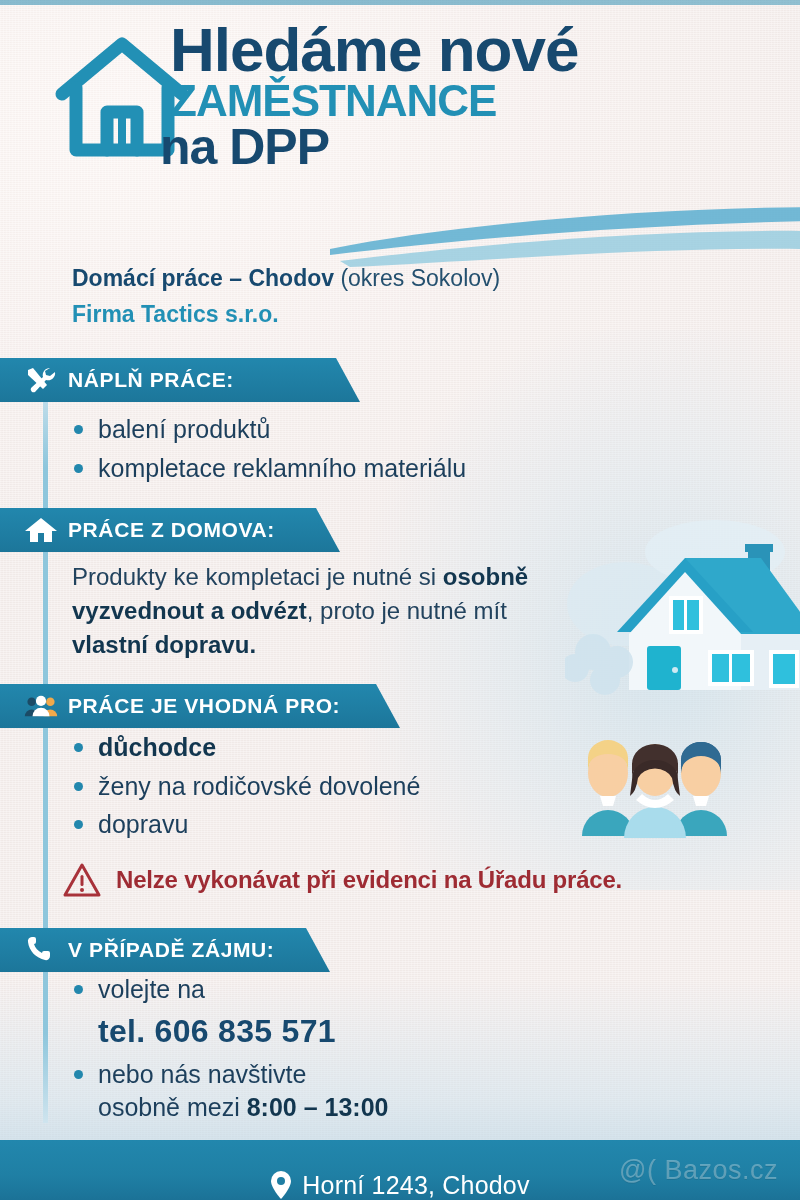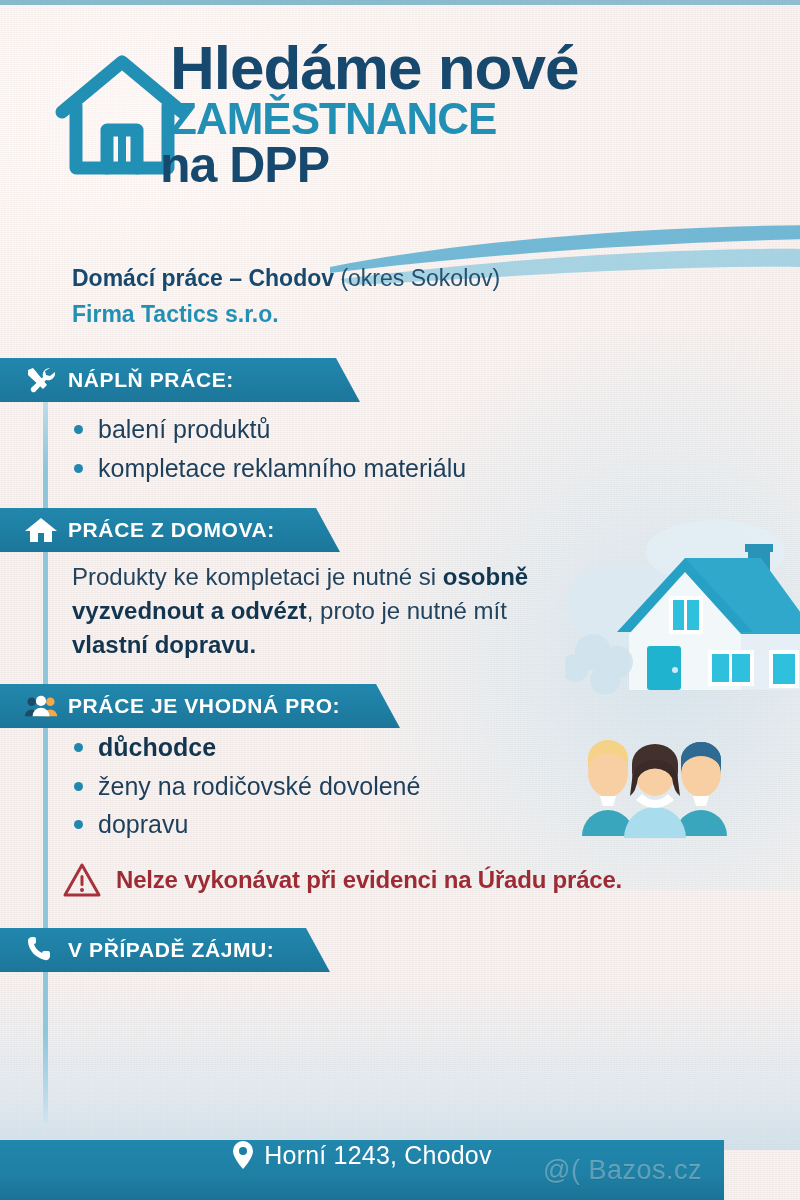--- a/index.html
+++ b/index.html
@@ -36,21 +36,21 @@
     position:absolute;left:360px;top:330px;width:440px;height:560px;
     background:radial-gradient(ellipse at 70% 60%, rgba(190,220,235,.55) 0%, rgba(205,228,240,.28) 45%, rgba(255,255,255,0) 75%);
     pointer-events:none;
   }
   .skytint2{
     position:absolute;left:0;top:980px;width:800px;height:170px;
     background:linear-gradient(180deg, rgba(255,255,255,0) 0%, rgba(198,223,237,.45) 70%, rgba(180,212,230,.55) 100%);
     pointer-events:none;
   }
   
-  .header{position:absolute;left:0;top:18px;width:687px;height:250px;}
+  .header{position:absolute;left:0;top:0;width:687px;height:250px;}
   .logo-house{position:absolute;left:52px;top:32px;width:140px;height:130px;}
   .title{position:absolute;left:170px;top:18px;width:620px;}
   .t1{
     font-size:62px;font-weight:bold;color:#17496f;letter-spacing:-1px;
     line-height:1.02;white-space:nowrap;
   }
   .t2{
     font-size:44px;font-weight:bold;color:#2290b5;letter-spacing:-1px;
     line-height:1.02;margin-top:-2px;white-space:nowrap;
   }
@@ -117,23 +117,23 @@
     position:absolute;left:62px;top:862px;display:flex;align-items:center;gap:14px;
   }
   .warn .wtext{
     font-size:24px;font-weight:bold;color:#9e2b33;letter-spacing:-.2px;white-space:nowrap;
   }
   
   .house-ill{position:absolute;left:565px;top:512px;width:240px;height:185px;}
   .people-ill{position:absolute;left:562px;top:728px;width:185px;height:120px;}
   
   .footer{
-    position:absolute;left:0;bottom:0;width:724px;height:60px;
+    position:absolute;left:0;bottom:0;width:800px;height:60px;
     background:linear-gradient(180deg,#2287ad 0%,#1f7fa4 60%,#1b7297 100%);
-    display:flex;align-items:flex-start;justify-content:center;
+    display:flex;align-items:flex-end;justify-content:center;
   }
   .footer .finner{display:flex;align-items:center;gap:10px;}
   .footer .ftext{
     color:#fff;font-size:25px;font-weight:normal;letter-spacing:.2px;
   }
   .watermark{
     position:absolute;right:22px;top:50%;transform:translateY(-50%);
     color:rgba(255,255,255,.30);font-size:27px;letter-spacing:.5px;
     text-shadow:0 1px 0 rgba(0,0,0,.08);
     white-space:nowrap;
@@ -281,20 +281,32 @@
     <span class="wtext">Nelze vykonávat při evidenci na Úřadu práce.</span>
   </div>
 
   <div class="banner b4">
     <svg class="bicon" viewBox="0 0 30 28">
       <path fill="#ffffff" d="M6 1 a4 4 0 0 0 -4 5 c1 9 8 16 17 18 a4 4 0 0 0 5 -4 l0 -3 a2 2 0 0 0 -2 -2 l-4 0 a2 2 0 0 0 -2 2 c-4 -2 -7 -5 -8 -9 a2 2 0 0 0 2 -2 l0 -3 a2 2 0 0 0 -2 -2 Z"></path>
     </svg>
     <span class="blabel">V PŘÍPADĚ ZÁJMU:</span>
   </div>
 
+  <div class="block blk4">
+    <ul class="bul">
+      <li>
+        <span>volejte na</span>
+        <div class="phone">tel. 606 835 571</div>
+      </li>
+      <li>
+        <span>nebo nás navštivte</span>
+        <div class="visit2"><span>osobně mezi </span><b>8:00 – 13:00</b></div>
+      </li>
+    </ul>
+  </div>
 
   <div class="footer">
     <div class="finner">
       <svg width="22" height="30" viewBox="0 0 22 30">
         <path d="M11 1 a10 10 0 0 0 -10 10 c0 7 10 18 10 18 s10 -11 10 -18 a10 10 0 0 0 -10 -10 Z" fill="#ffffff"></path>
         <circle cx="11" cy="11" r="4" fill="#1f7ea3"></circle>
       </svg>
       <span class="ftext">Horní 1243, Chodov</span>
     </div>
     <span class="watermark">@( Bazos.cz</span>

